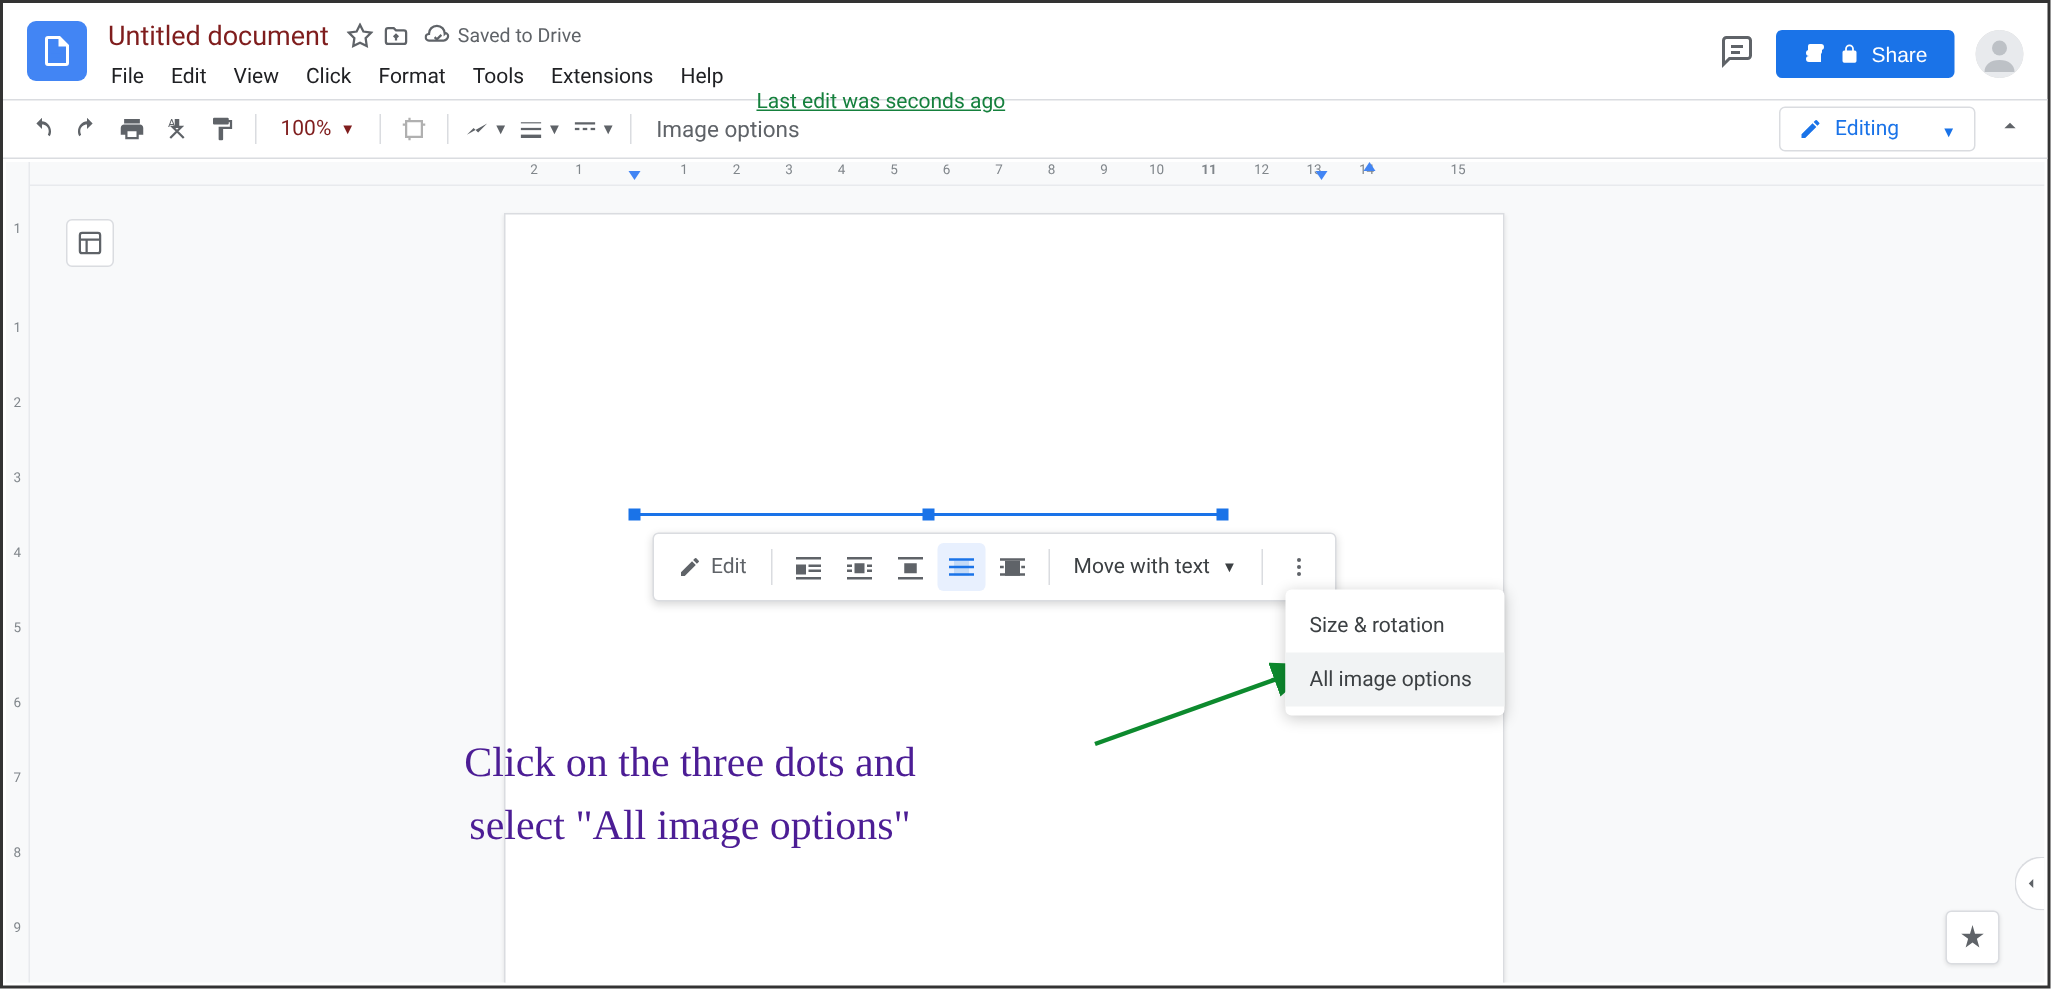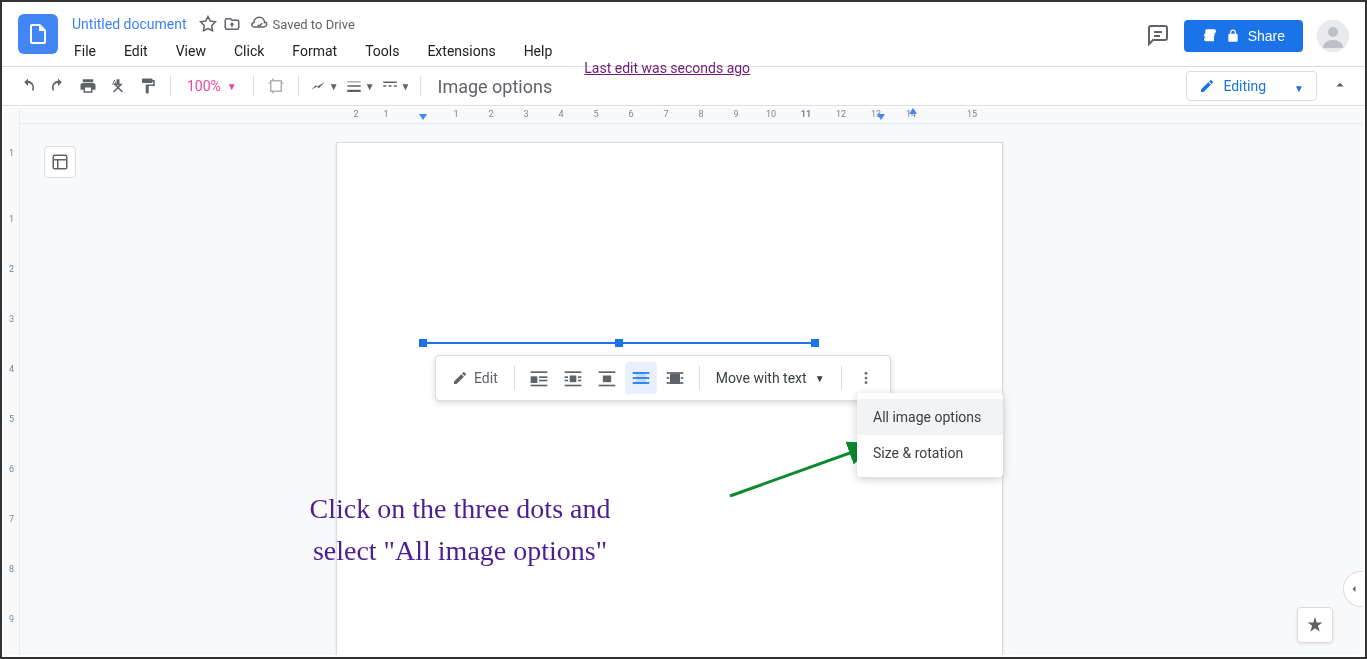--- a/index.html
+++ b/index.html
@@ -3,38 +3,38 @@
 <meta charset="utf-8">
 <style>
 * { box-sizing: border-box; margin: 0; padding: 0; }
 body { font-family: "Google Sans", Roboto, Arial, sans-serif; font-size: 14px; color: #202124; background: #fff; overflow: hidden; width: 1367px; height: 659px; border: 2px solid #333; position: relative; }
 
 .header { height: 64px; display: flex; align-items: flex-start; padding: 8px 16px 0 16px; }
 .logo { width: 40px; height: 40px; background: #4285f4; border-radius: 6px; display: flex; align-items: center; justify-content: center; margin-right: 8px; margin-top: 4px; }
 .logo svg { width: 24px; height: 24px; }
 .title-area { flex: 1; }
 .title-row { display: flex; align-items: center; gap: 6px; height: 28px; }
-.doc-title { font-size: 14px; color: #3b82f6; padding: 2px 6px; }
+.doc-title { font-size: 18px; color: #7f1d1d; padding: 2px 6px; }
 .title-icon { color: #5f6368; cursor: pointer; display: flex; }
 .save-status { color: #5f6368; font-size: 13px; display: flex; align-items: center; gap: 4px; margin-left: 4px; }
-.menubar { display: flex; gap: 12px; height: 26px; align-items: center; }
+.menubar { display: flex; gap: 2px; height: 26px; align-items: center; }
 .menu-item { padding: 4px 8px; font-size: 14px; color: #202124; cursor: pointer; border-radius: 4px; }
-.last-edit { color: #701a75; text-decoration: underline; margin-left: 12px; font-size: 14px; cursor: pointer; margin-top: 34px; }
+.last-edit { color: #15803d; text-decoration: underline; margin-left: 12px; font-size: 14px; cursor: pointer; margin-top: 34px; }
 .header-right { display: flex; align-items: center; gap: 14px; padding-top: 10px; }
 .comments-icon { color: #5f6368; cursor: pointer; }
 .share-btn { background: #1a73e8; color: #fff; border: none; border-radius: 4px; padding: 8px 18px; font-size: 14px; font-weight: 500; display: flex; align-items: center; gap: 8px; cursor: pointer; }
 .avatar { width: 32px; height: 32px; border-radius: 50%; background: #ddd; overflow: hidden; cursor: pointer; }
 .avatar svg { width: 32px; height: 32px; }
 
 .toolbar { height: 40px; border-top: 1px solid #dadce0; border-bottom: 1px solid #dadce0; display: flex; align-items: center; padding: 0 12px; gap: 2px; background: #fff; }
 .tb-btn { width: 28px; height: 28px; display: flex; align-items: center; justify-content: center; color: #5f6368; cursor: pointer; border-radius: 4px; }
 .tb-sep { width: 1px; height: 20px; background: #dadce0; margin: 0 6px; }
-.tb-zoom { font-size: 14px; color: #ec4899; padding: 4px 8px; display: flex; align-items: center; gap: 4px; cursor: pointer; }
+.tb-zoom { font-size: 14px; color: #7f1d1d; padding: 4px 8px; display: flex; align-items: center; gap: 4px; cursor: pointer; }
 .tb-dropdown { display: flex; align-items: center; color: #5f6368; cursor: pointer; padding: 0 2px; }
-.tb-text { font-size: 18px; color: #5f6368; padding: 4px 8px; cursor: pointer; }
+.tb-text { font-size: 15px; color: #5f6368; padding: 4px 8px; cursor: pointer; }
 .toolbar-spacer { flex: 1; }
 .editing-btn { display: flex; align-items: flex-end; gap: 8px; color: #1a73e8; padding: 6px 12px; border: 1px solid #dadce0; border-radius: 4px; cursor: pointer; background: #fff; font-size: 14px; }
 .collapse-btn { margin-left: 8px; color: #5f6368; cursor: pointer; padding: 4px; }
 
 .workspace { position: absolute; top: 106px; left: 2px; right: 2px; bottom: 2px; background: #f8f9fa; display: flex; }
 .ruler-v { width: 16px; background: #f8f9fa; position: relative; border-right: 1px solid #e8eaed; padding-top: 38px; }
 .ruler-v-tick { position: absolute; left: 0; font-size: 9px; color: #80868b; width: 100%; text-align: center; }
 .content-area { flex: 1; position: relative; overflow: hidden; }
 .ruler-h { height: 16px; background: #f8f9fa; border-bottom: 1px solid #e8eaed; position: relative; font-size: 9px; color: #80868b; }
 .ruler-h-marker { position: absolute; top: 6px; width: 0; height: 0; border-left: 4px solid transparent; border-right: 4px solid transparent; border-top: 6px solid #4285f4; }
@@ -336,22 +336,22 @@
         <div class="img-tb-btn">
             <svg width="16" height="16" viewBox="0 0 24 24" fill="#5f6368">
               <circle cx="12" cy="5" r="2"></circle>
               <circle cx="12" cy="12" r="2"></circle>
               <circle cx="12" cy="19" r="2"></circle>
             </svg>
           </div>
       </div>
 
       <div class="context-menu">
+        <div class="ctx-item">Size &amp; rotation</div>
         <div class="ctx-item highlighted">All image options</div>
-        <div class="ctx-item">Size &amp; rotation</div>
       </div>
     </div>
 
     <svg class="annotation-arrow" style="top:328px; left:700px;" width="170" height="70">
       <defs>
           <marker id="arrowhead" markerWidth="10" markerHeight="8" refX="9" refY="4" orient="auto">
             <polygon points="0 0, 10 4, 0 8" fill="#0d8a2e"></polygon>
           </marker>
         </defs>
       <line x1="10" y1="60" x2="155" y2="8" stroke="#0d8a2e" stroke-width="3" marker-end="url(#arrowhead)"></line>

